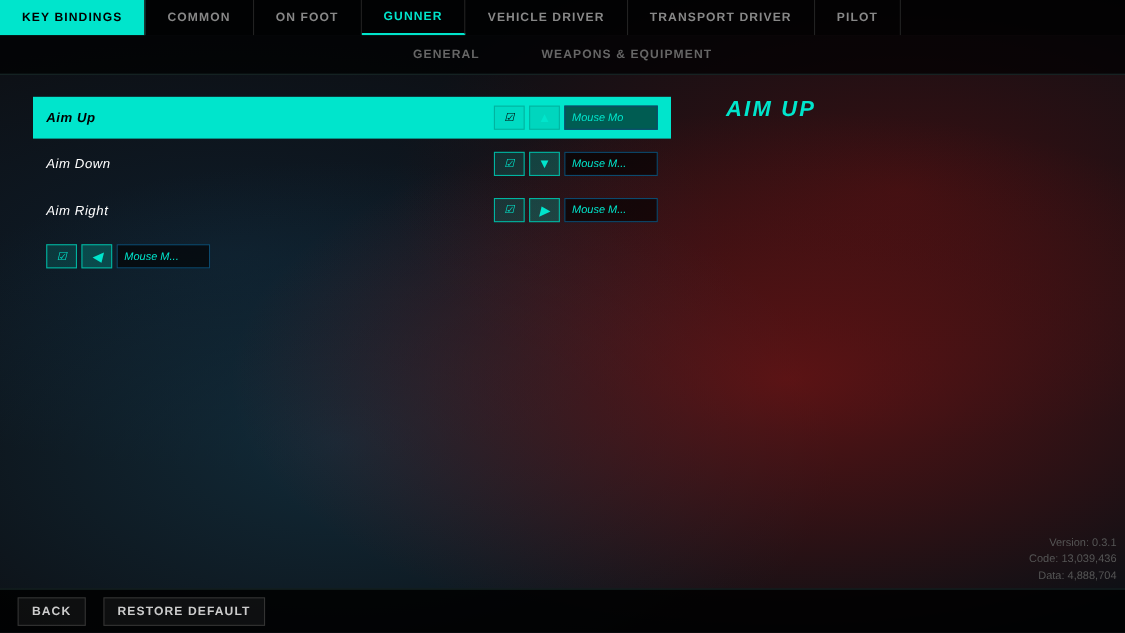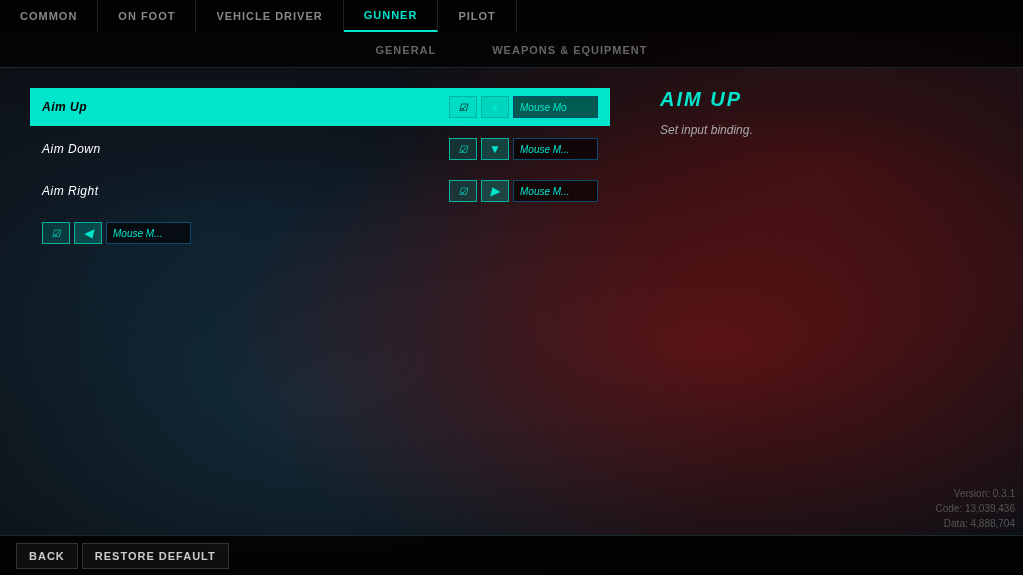--- a/index.html
+++ b/index.html
@@ -210,45 +210,47 @@
     
     .bottom-bar {
       position: relative;
       z-index: 10;
       display: flex;
       align-items: center;
       height: 40px;
       background: rgba(0,0,0,0.85);
       border-top: 1px solid #1a2a2a;
       padding: 0 16px;
-      gap: 4px;
+      gap: 16px;
     }
 
     .bottom-btn {
       font-size: 11px;
       font-weight: bold;
       letter-spacing: 1px;
       color: #ccc;
       cursor: pointer;
       text-transform: uppercase;
       padding: 6px 12px;
       border: 1px solid #333;
       background: rgba(255,255,255,0.05);
     }
   </style>
 </head>
 <body>
 
 <div class="bg"></div>
 
 <div class="top-nav">
+  <div class="nav-item active-key-bindings">KEY BINDINGS</div>
   <div class="nav-item">COMMON</div>
   <div class="nav-item">ON FOOT</div>
+  <div class="nav-item active-gunner">GUNNER</div>
   <div class="nav-item">VEHICLE DRIVER</div>
-  <div class="nav-item active-gunner">GUNNER</div>
+  <div class="nav-item">TRANSPORT DRIVER</div>
   <div class="nav-item">PILOT</div>
 </div>
 
 <div class="sub-nav">
   <div class="sub-nav-item">GENERAL</div>
   <div class="sub-nav-item">WEAPONS &amp; EQUIPMENT</div>
 </div>
 
 <div class="main-content">
 
@@ -310,21 +312,20 @@
         <div class="binding-key">
           <span>Mouse M...</span>
         </div>
       </div>
     </div>
 
   </div>
 
   <div class="description-panel">
     <div class="description-title">AIM UP</div>
-    <div class="description-text">Set input binding.</div>
   </div>
 
 </div>
 
 <div class="version-info">
   <div>Version: 0.3.1</div>
   <div>Code: 13,039,436</div>
   <div>Data: 4,888,704</div>
 </div>
 

